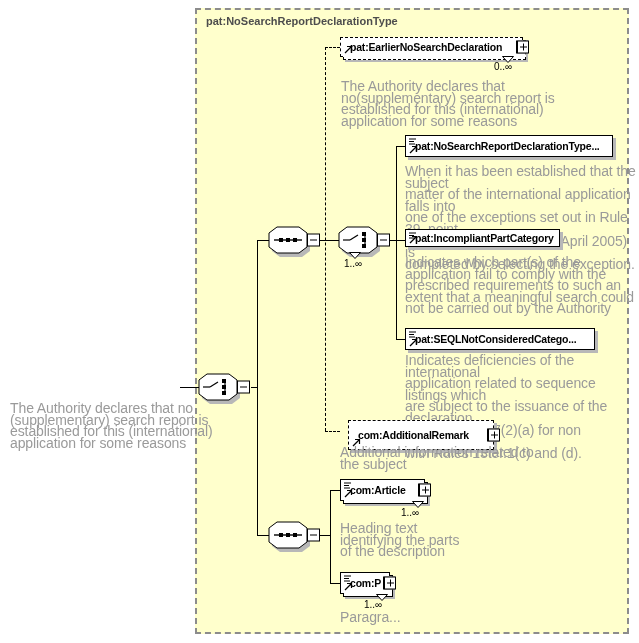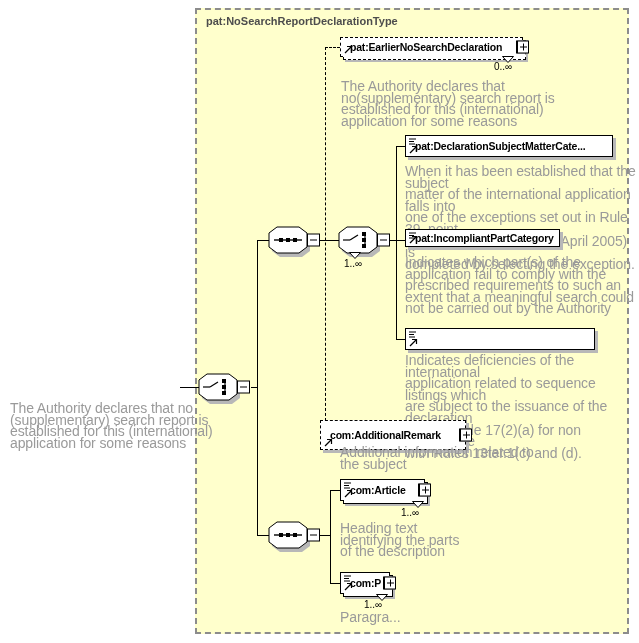--- a/index.html
+++ b/index.html
@@ -182,21 +182,21 @@
     </svg>
   <div class="occ" style="left:344px;top:258px">1..∞</div>
 
   <div class="ebox" style="left:405px;top:135px;width:208px;height:22px">
     <span class="icon-lines"><svg width="8" height="8">
           <use href="#ann-glyph"></use>
         </svg></span>
     <span class="icon-arrow"><svg width="9" height="9">
           <use href="#ref-glyph"></use>
         </svg></span>
-    <span class="lbl">pat:DeclarationSubjectMatterCate...</span>
+    <span class="lbl">pat:NoSearchReportDeclarationType...</span>
   </div>
   <div class="ann" style="left:405px;top:166px">When it has been established that the subject
 matter of the international application falls into
 one of the exceptions set out in Rule 39, point
 1. of Form PCT/ISA/203 (April 2005) is
 completed by selecting the exception.</div>
 
   <div class="ebox" style="left:405px;top:229px;width:155px;height:18px">
     <span class="icon-lines"><svg width="8" height="8">
           <use href="#ann-glyph"></use>
@@ -212,28 +212,29 @@
 extent that a meaningful search could
 not be carried out by the Authority</div>
 
   <div class="ebox" style="left:405px;top:328px;width:190px;height:22px">
     <span class="icon-lines"><svg width="8" height="8">
           <use href="#ann-glyph"></use>
         </svg></span>
     <span class="icon-arrow"><svg width="9" height="9">
           <use href="#ref-glyph"></use>
         </svg></span>
+    <span class="lbl">pat:SEQLNotConsideredCatego...</span>
   </div>
   <div class="ann" style="left:405px;top:355px">Indicates deficiencies of the international
 application related to sequence listings which
 are subject to the issuance of the declaration
 under Article 17(2)(a) for non compliance
 with Rules 13ter.1(c) and (d).</div>
 
-  <div class="ebox dashed" style="left:320px;top:420px;width:146px;height:30px">
+  <div class="ebox dashed" style="left:348px;top:420px;width:146px;height:30px">
     <span class="icon-arrow"><svg width="9" height="9">
           <use href="#ref-glyph"></use>
         </svg></span>
     <span class="lbl">com:AdditionalRemark</span>
     <span class="toggle">
         <svg width="13" height="13">
           <use href="#plus-btn"></use>
         </svg>
       </span>
   </div>

